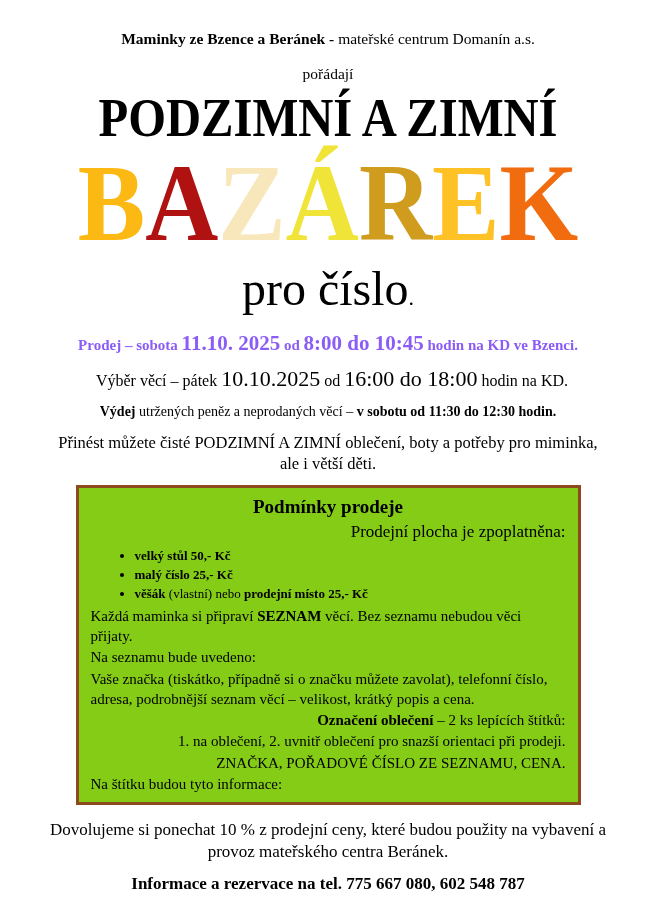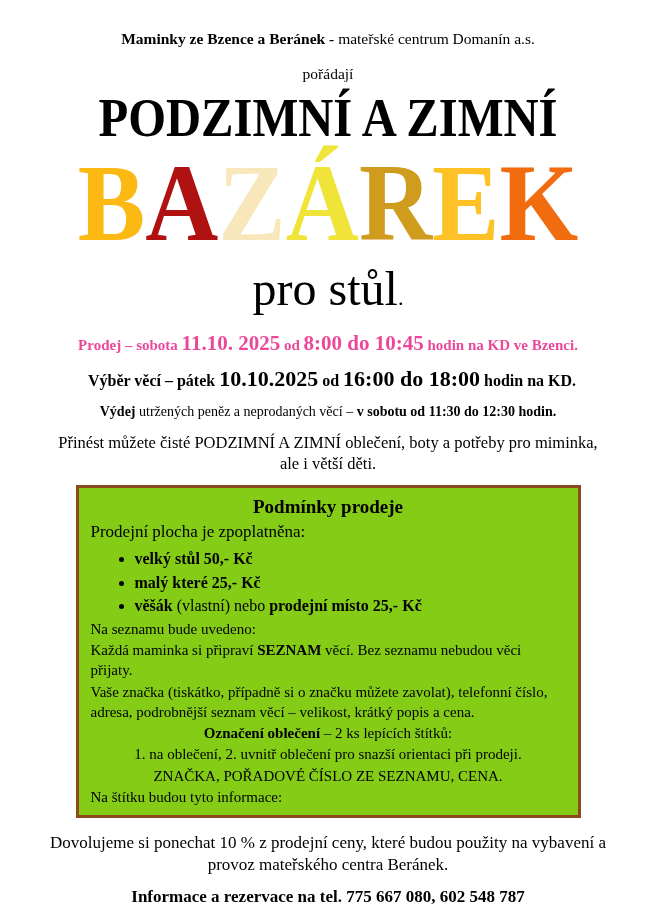--- a/index.html
+++ b/index.html
@@ -27,80 +27,80 @@
   .bazarek{
     font-size:110px;font-weight:bold;line-height:0.98;
     margin:2px 0 0 0;
     transform:scaleX(0.92);transform-origin:50% 50%;
     white-space:nowrap;
   }
   .audience{font-size:48px;font-weight:normal;line-height:1.05;margin:6px 0 0 0;}
   .audience .dot{font-size:22px;}
   .sale-line{font-size:15px;font-weight:bold;margin:6px 0 0 0;line-height:1.2;}
   .sale-line .lg{font-size:21px;}
-  .intake-line{font-size:16px;font-weight:bold;margin:10px 0 0 0;line-height:1.2;padding-left:8px;}
+  .intake-line{font-size:16px;font-weight:normal;margin:10px 0 0 0;line-height:1.2;padding-left:8px;}
   .intake-line .lg{font-size:22px;}
   .payout-line{font-size:14px;margin:12px 0 0 0;line-height:1.2;}
   .payout-line .b{font-weight:bold;}
   .bring-line{font-size:16.5px;margin:11px auto 0 auto;width:540px;line-height:1.3;}
   .cond-box{
     box-sizing:border-box;
     width:505px;margin:10px auto 0 auto;
     border:3px solid;
     padding:4px 12px 8px 12px;
     text-align:left;
     line-height:1.35;
   }
   .cond-title{font-size:19px;font-weight:bold;text-align:center;margin:2px 0 0 0;}
-  .cond-sub{font-size:17px;text-align:left;margin:2px 0 0 0;}
+  .cond-sub{font-size:17px;text-align:right;margin:2px 0 0 0;}
   .price-list{margin:3px 0 2px 0;padding-left:44px;list-style:disc;}
-  .price-list li{font-size:16px;font-weight:bold;line-height:1.45;}
+  .price-list li{font-size:13px;font-weight:bold;line-height:1.45;}
   .price-list li .r{font-weight:normal;font-family:Liberation Serif, serif;}
   .cond-p{font-size:15px;margin:1px 0 0 0;}
   .cond-p .b{font-weight:bold;}
-  .cond-center{text-align:center;}
+  .cond-center{text-align:right;}
   .footer-note{font-size:17px;margin:14px auto 0 auto;width:580px;line-height:1.3;}
   .contact-line{font-size:17px;font-weight:bold;margin:11px 0 0 0;}
 </style>
 </head>
 <body>
 
 <div class="page">
 
   <p class="org-line"><span class="b">Maminky ze Bzence a Beránek -</span><span> mateřské centrum Domanín a.s.</span></p>
 
   <p class="verb-line">pořádají</p>
 
   <h1 class="season-title">PODZIMNÍ A ZIMNÍ</h1>
 
   <div class="bazarek"><span style="color: rgb(253, 185, 19);">B</span><span style="color: rgb(176, 18, 18);">A</span><span style="color: rgb(248, 231, 186);">Z</span><span style="color: rgb(239, 228, 55);">Á</span><span style="color: rgb(207, 156, 30);">R</span><span style="color: rgb(254, 194, 38);">E</span><span style="color: rgb(241, 108, 14);">K</span></div>
 
-  <div class="audience"><span>pro stůl</span><span class="dot">.</span></div>
+  <div class="audience"><span>pro číslo</span><span class="dot">.</span></div>
 
-  <p class="sale-line" style="color: #ec4899; margin-top: 16px;"><span>Prodej – sobota </span><span class="lg">11.10. 2025</span><span> od </span><span class="lg">8:00 do 10:45</span><span> hodin na KD ve Bzenci.</span></p>
+  <p class="sale-line" style="color: #8b5cf6; margin-top: 16px;"><span>Prodej – sobota </span><span class="lg">11.10. 2025</span><span> od </span><span class="lg">8:00 do 10:45</span><span> hodin na KD ve Bzenci.</span></p>
 
   <p class="intake-line"><span>Výběr věcí – pátek </span><span class="lg">10.10.2025</span><span> od </span><span class="lg">16:00 do 18:00</span><span> hodin na KD.</span></p>
 
   <p class="payout-line"><span class="b">Výdej </span><span>utržených peněz a neprodaných věcí – </span><span class="b">v sobotu od 11:30 do 12:30 hodin.</span></p>
 
   <p class="bring-line">Přinést můžete čisté PODZIMNÍ A ZIMNÍ oblečení, boty a potřeby pro miminka, ale i větší děti.</p>
 
   <div class="cond-box" style="background-color: #84cc16; border-color: rgb(141, 74, 30);">
     <p class="cond-title">Podmínky prodeje</p>
     <p class="cond-sub">Prodejní plocha je zpoplatněna:</p>
 
     <ul class="price-list">
       <li>velký stůl 50,- Kč</li>
-      <li>malý které 25,- Kč</li>
+      <li>malý číslo 25,- Kč</li>
       <li><span>věšák</span><span class="r"> (vlastní) nebo </span><span>prodejní místo 25,- Kč</span></li>
     </ul>
 
+    <p class="cond-p"><span>Každá maminka si připraví </span><span class="b">SEZNAM</span><span> věcí. Bez seznamu nebudou věci přijaty.</span></p>
+
     <p class="cond-p b">Na seznamu bude uvedeno:</p>
-
-    <p class="cond-p"><span>Každá maminka si připraví </span><span class="b">SEZNAM</span><span> věcí. Bez seznamu nebudou věci přijaty.</span></p>
 
     <p class="cond-p">Vaše značka (tiskátko, případně si o značku můžete zavolat), telefonní číslo, adresa, podrobnější seznam věcí – velikost, krátký popis a cena.</p>
 
     <p class="cond-p cond-center"><span class="b">Označení oblečení</span><span> – 2 ks lepících štítků:</span></p>
 
     <p class="cond-p cond-center">1.  na oblečení, 2. uvnitř oblečení pro snazší orientaci při prodeji.</p>
 
     <p class="cond-p cond-center">ZNAČKA, POŘADOVÉ ČÍSLO ZE SEZNAMU, CENA.</p>
 
     <p class="cond-p">Na štítku budou tyto informace:</p>

